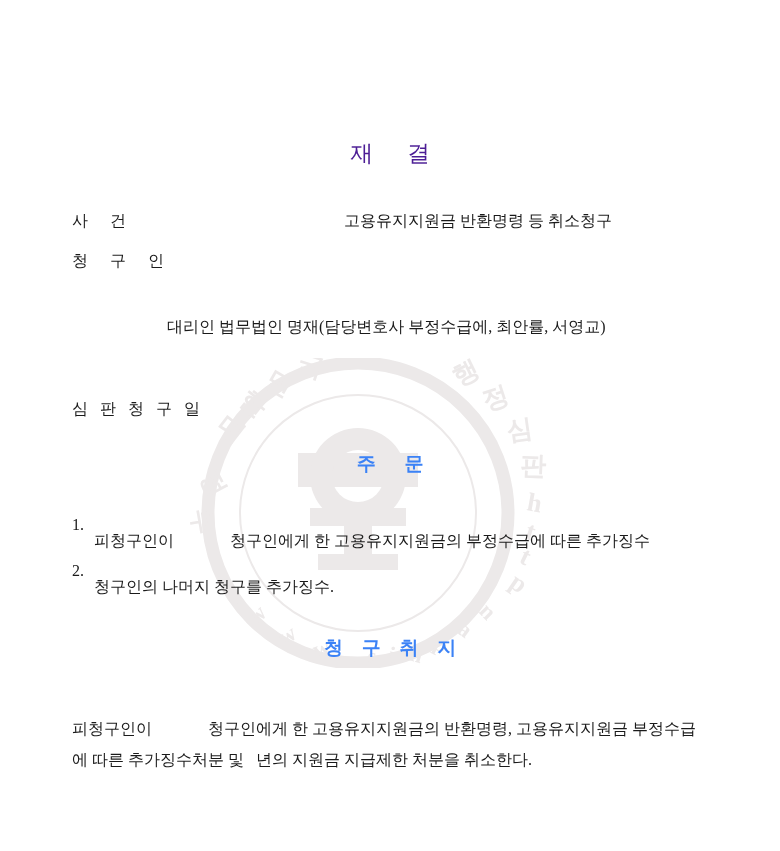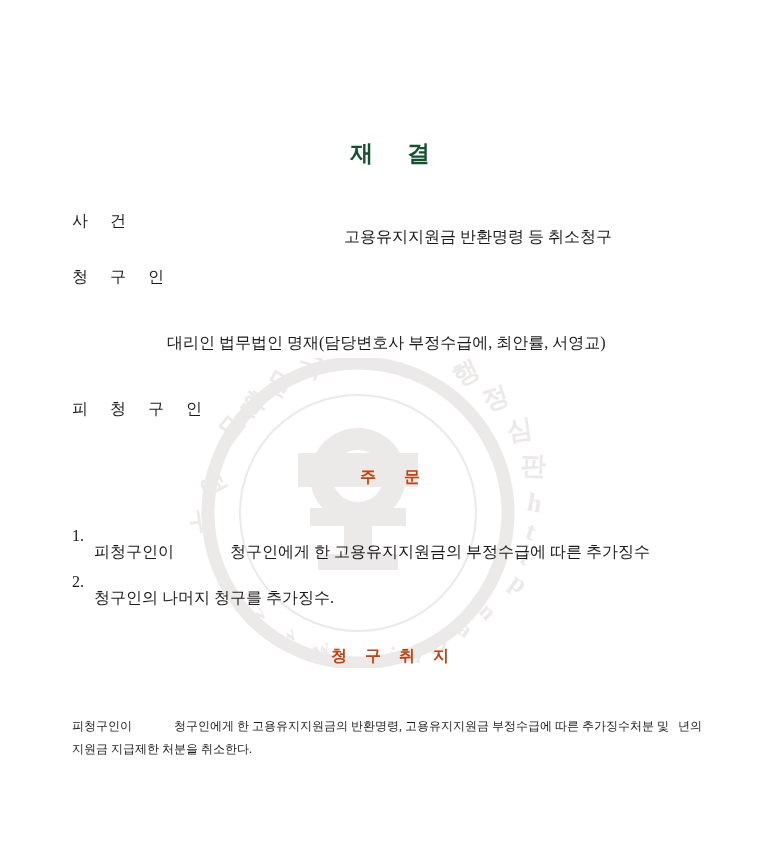--- a/index.html
+++ b/index.html
@@ -35,35 +35,35 @@
     width: 780px;
     height: 851px;
     box-sizing: border-box;
     padding: 0 72px;
   }
 
   
   .doc-title {
     text-align: center;
     font-size: 23px;
-    font-weight: bold;
+    font-weight: normal;
     letter-spacing: 14px;
     margin: 0;
     padding-top: 138px;
     text-indent: 14px;
-    color: #14532d;
+    color: #4c1d95;
   }
   .section-title {
     text-align: center;
-    font-size: 16px;
+    font-size: 19px;
     font-weight: bold;
     letter-spacing: 12px;
     text-indent: 12px;
     margin: 0;
-    color: #c2410c;
+    color: #3b82f6;
   }
   .section-title.tight {
     letter-spacing: 7px;
     text-indent: 7px;
   }
 
   
   .field-row {
     display: flex;
     align-items: flex-start;
@@ -78,21 +78,20 @@
   }
   .field-label.narrow {
     letter-spacing: 4px;
   }
   .field-value {
     flex: 1 1 auto;
     white-space: pre-wrap;
   }
   .field-value.center-block {
     padding-left: 168px;
-    margin-top: 16px;
   }
   .field-value.agent-line {
     padding-left: 95px;
   }
 
   
   .order-list {
     font-size: 16px;
     line-height: 1.9;
   }
@@ -109,21 +108,21 @@
     white-space: pre-wrap;
     margin-top: 16px;
   }
   .order-cont {
     padding-left: 38px;
     white-space: pre-wrap;
   }
 
   
   .para {
-    font-size: 12px;
+    font-size: 16px;
     line-height: 1.95;
     white-space: pre-wrap;
     text-align: left;
   }
 
   .sp-1 { height: 40px; }
   .sp-2 { height: 16px; }
   .sp-3 { height: 42px; }
   .sp-4 { height: 30px; }
   .sp-5 { height: 33px; }
@@ -199,27 +198,27 @@
   </div>
 
   <div class="sp-3"></div>
 
   <div class="field-row">
     <div class="field-value agent-line">대리인 법무법인 명재(담당변호사 부정수급에, 최안률, 서영교)</div>
   </div>
 
   <div class="sp-6"></div>
 
-  <div class="field-row">
-    <div class="field-label">피 청 구 인</div>
+
+  <div class="sp-2"></div>
+
+  <div class="field-row">
+    <div class="field-label narrow">심 판 청 구 일</div>
     <div class="field-value center-block"></div>
   </div>
-
-  <div class="sp-2"></div>
-
 
   <div class="sp-4"></div>
 
   <h2 class="section-title">주      문</h2>
 
   <div class="sp-5"></div>
 
   <div class="order-list">
     <div class="order-item">
       <div class="order-num">1.</div>

